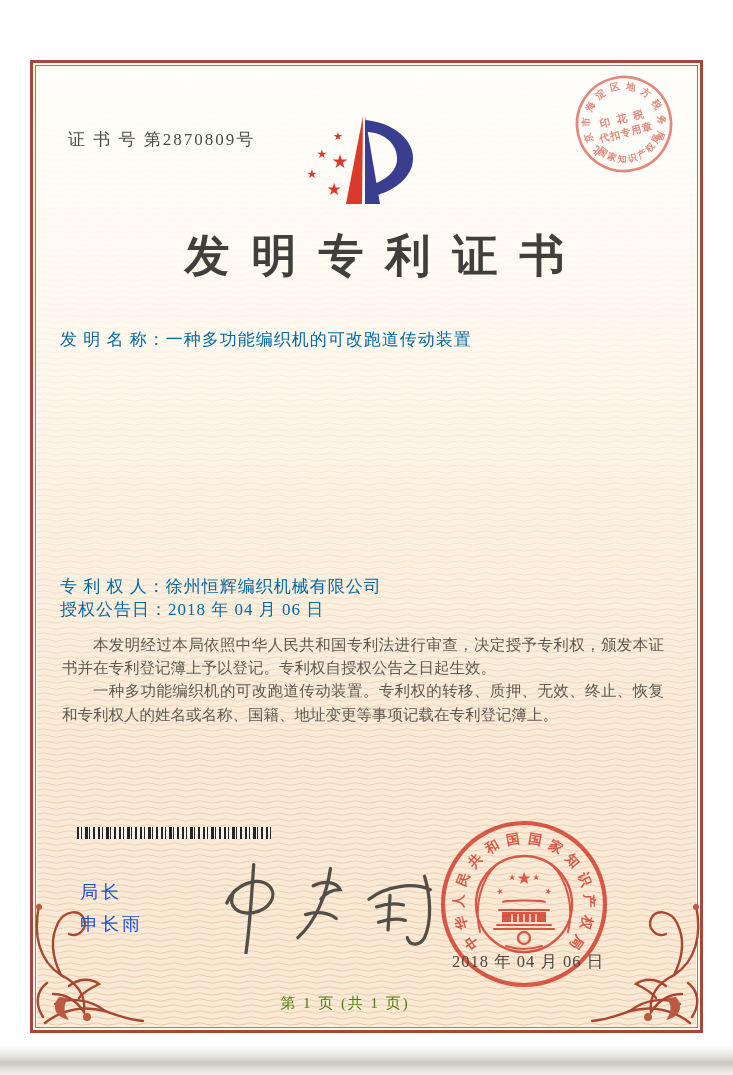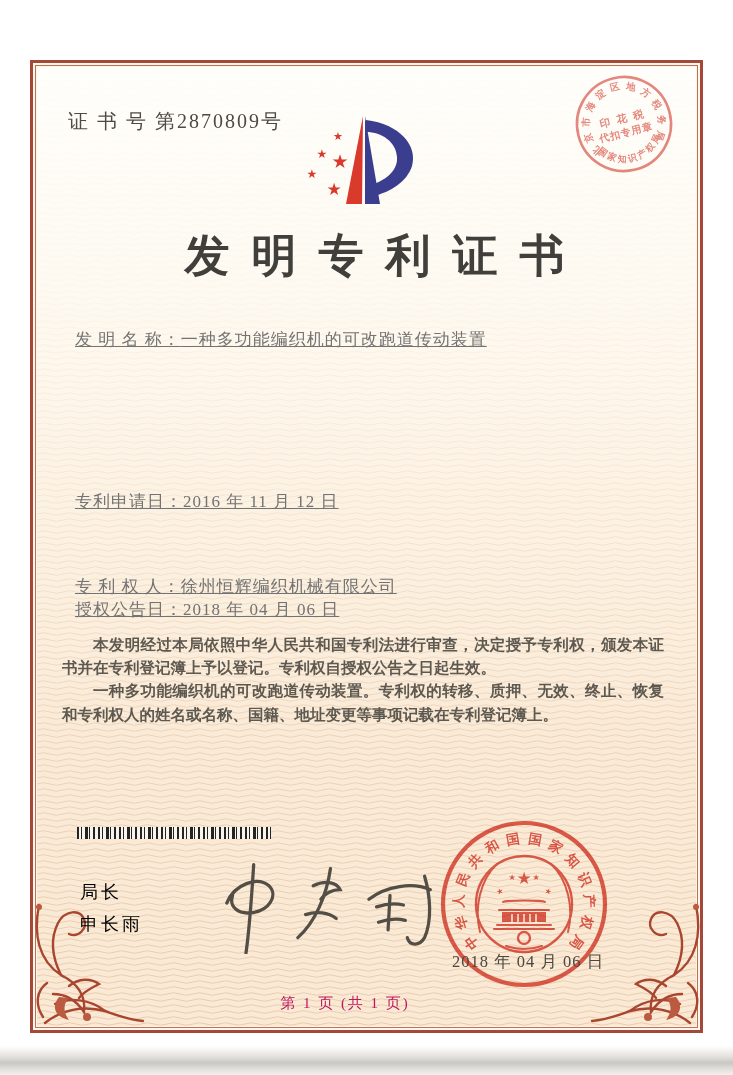--- a/index.html
+++ b/index.html
@@ -9,36 +9,36 @@
   .frame{position:absolute;left:30px;top:60px;width:667px;height:967px;
          border:3px solid #a4493a;background:#fdf6ea;}
   .frame::before{content:"";position:absolute;inset:2px;border:1px solid #c06e55;z-index:2;}
   .pattern-svg{position:absolute;inset:4px;z-index:0;}
   .wash{position:absolute;inset:4px;z-index:1;
         background:linear-gradient(180deg,rgba(255,255,252,.96) 0%,rgba(255,253,247,.85) 22%,
         rgba(255,250,240,.55) 45%,rgba(253,242,226,.18) 70%,rgba(252,236,214,0) 100%);}
   .flourish{position:absolute;z-index:3;}
   
   .abs{position:absolute;z-index:4;}
-  .cert-no{left:68px;top:108px;font-size:20px;letter-spacing:2px;color:#4d4a44;}
+  .cert-no{left:68px;top:128px;font-size:17px;letter-spacing:2px;color:#4d4a44;}
   .title{left:30px;top:226px;width:667px;text-align:center;font-size:45px;font-weight:600;
          letter-spacing:22px;padding-left:22px;color:#403f3b;}
-  .field{left:75px;font-size:17px;letter-spacing:1px;color:#737373;white-space:nowrap;text-decoration:underline;}
+  .field{left:60px;font-size:17px;letter-spacing:1px;color:#0369a1;white-space:nowrap;}
   .paras{left:62px;top:633px;width:602px;font-size:15.5px;line-height:23.2px;
          color:#5e5950;text-align:justify;}
-  .paras p{margin:0;text-indent:2em;font-weight:bold;}
+  .paras p{margin:0;text-indent:2em;}
   .barcode{left:77px;top:827px;width:194px;height:12px;
     background:repeating-linear-gradient(90deg,#262420 0 2px,#f8f5ef 2px 4px,#262420 4px 5px,
     #f8f5ef 5px 8px,#262420 8px 11px,#f8f5ef 11px 12px,#262420 12px 13px,#f8f5ef 13px 16px,
     #262420 16px 18px,#f8f5ef 18px 21px);}
-  .signer{left:80px;font-size:18px;letter-spacing:3px;color:#000000;}
+  .signer{left:80px;font-size:18px;letter-spacing:3px;color:#1d4ed8;}
   .signature{left:198px;top:856px;}
   .issue-date{left:452px;top:951px;font-size:16.5px;letter-spacing:1px;color:#4b473f;z-index:6;}
   .footer{left:30px;top:994px;width:630px;text-align:center;font-size:15px;
-          letter-spacing:2px;color:#be185d;}
+          letter-spacing:2px;color:#4d7c0f;}
   .seal-big{left:438px;top:818px;z-index:5;mix-blend-mode:multiply;opacity:.92;}
   .tax-stamp{left:572px;top:72px;z-index:5;mix-blend-mode:multiply;opacity:.85;
              transform:rotate(-14deg);}
   .logo{left:292px;top:100px;z-index:4;}
   
   .scan-shadow{position:absolute;left:0;top:1046px;width:733px;height:29px;z-index:7;
     background:linear-gradient(180deg,#ffffff 0%,#e2e0dc 38%,#c9c7c2 58%,#dddbd7 75%,#f2f1ee 100%);}
   svg text{font-family:"Liberation Serif","DejaVu Serif",serif;}
 </style>
 </head>
@@ -137,23 +137,20 @@
         </g>
       <text x="0" y="-2" text-anchor="middle" font-size="10.5" font-weight="bold" fill="currentColor" letter-spacing="2">印 花 税</text>
       <text x="0" y="12" text-anchor="middle" font-size="10" font-weight="bold" fill="currentColor" letter-spacing="1">代扣专用章</text>
     </g>
   </svg>
 
   <div class="abs title">发明专利证书</div>
 
   <div class="abs field" style="top:328px;">
     <span>发 明 名 称：</span><span>一种多功能编织机的可改跑道传动装置</span>
-  </div>
-  <div class="abs field" style="top:490px;">
-    <span>专利申请日：</span><span>2016 年 11 月 12 日</span>
   </div>
   <div class="abs field" style="top:544px;margin-top:31px;">
     <span>专 利 权 人：</span><span>徐州恒辉编织机械有限公司</span>
   </div>
   <div class="abs field" style="top:598px;">
     <span>授权公告日：</span><span>2018 年 04 月 06 日</span>
   </div>
 
   <div class="abs paras">
     <p>本发明经过本局依照中华人民共和国专利法进行审查，决定授予专利权，颁发本证书并在专利登记簿上予以登记。专利权自授权公告之日起生效。</p>

